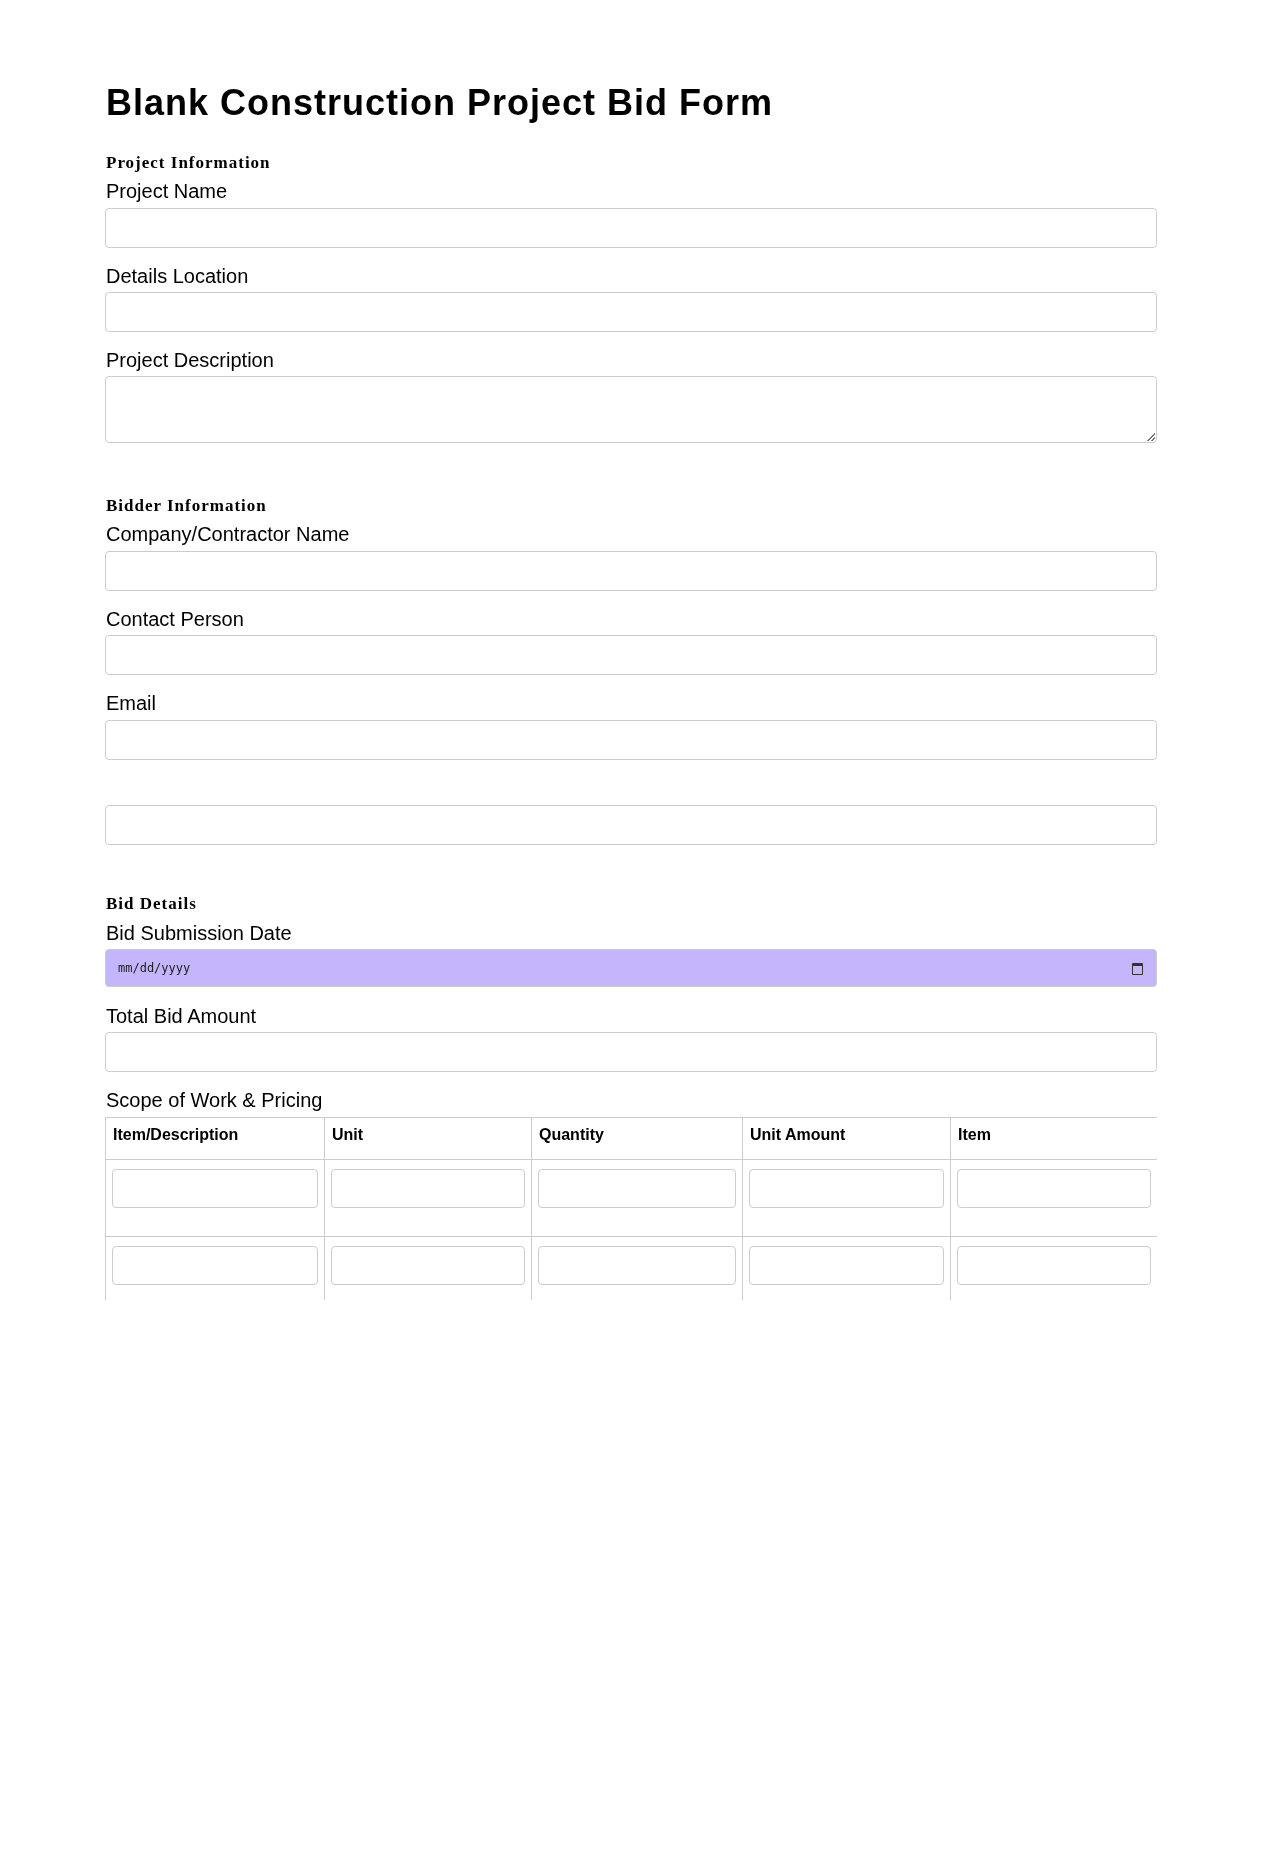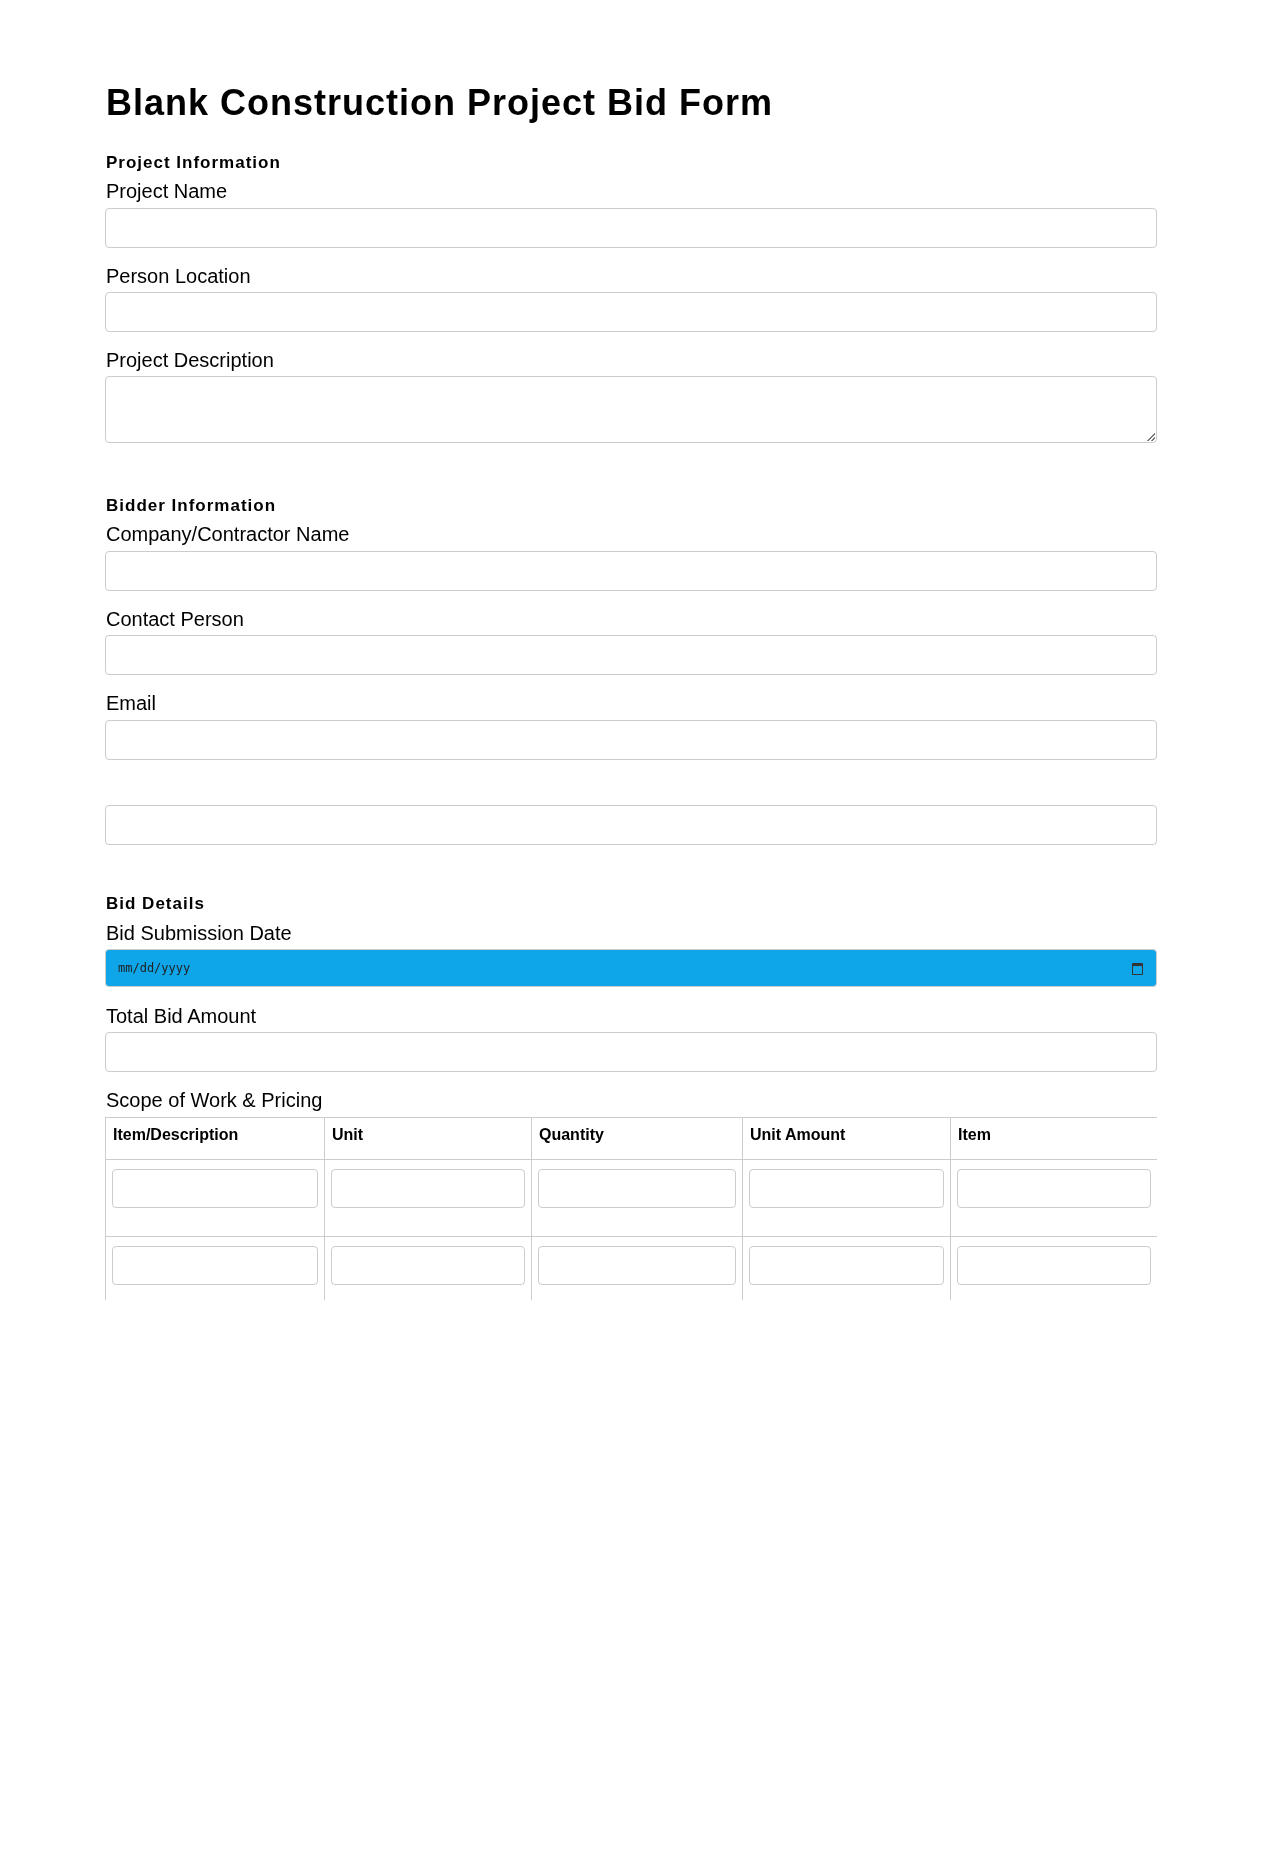--- a/index.html
+++ b/index.html
@@ -34,20 +34,21 @@
       left: 1px;
     }
     h2.section {
       margin: 0;
       font-size: 17px;
       line-height: 20px;
       font-weight: bold;
       letter-spacing: 1px;
       white-space: nowrap;
       left: 1px;
+      font-family: Liberation Serif, serif;
     }
     label.field-label {
       font-size: 20px;
       line-height: 19px;
       white-space: nowrap;
       left: 1px;
     }
     .text-input {
       width: 1052px;
       height: 40px;
@@ -84,21 +85,21 @@
       background:
         linear-gradient(135deg, transparent 0 44%, #8a8a8a 44% 52%, transparent 52% 70%, #8a8a8a 70% 78%, transparent 78%);
       pointer-events: none;
     }
     .date-input {
       width: 1052px;
       height: 38px;
       box-sizing: border-box;
       border: 1px solid #cccccc;
       border-radius: 4px;
-      background: #0ea5e9;
+      background: #c4b5fd;
       position: relative;
     }
     .date-placeholder {
       position: absolute;
       left: 12px;
       top: 11px;
       font-family: "DejaVu Sans Mono", "Liberation Mono", monospace;
       font-size: 12px;
       line-height: 14px;
       color: #222;
@@ -159,21 +160,21 @@
 
 <div class="page">
 
   <h1 class="title abs" style="top:84px;">Blank Construction Project Bid Form</h1>
 
   <h2 class="section abs" style="top:153px;">Project Information</h2>
 
   <label class="field-label abs" style="top:182px;">Project Name</label>
   <input class="text-input abs" style="top: 208px;" type="text" value="">
 
-  <label class="field-label abs" style="top:267px;">Person Location</label>
+  <label class="field-label abs" style="top:267px;">Details Location</label>
   <input class="text-input abs" style="top: 292px;" type="text" value="">
 
   <label class="field-label abs" style="top:351px;">Project Description</label>
   <div class="abs" style="top:376px; width:1052px; height:67px;">
     <textarea class="text-area" style=""></textarea>
     <span class="resize-grip"></span>
   </div>
 
   <h2 class="section abs" style="top:496px;">Bidder Information</h2>
 

